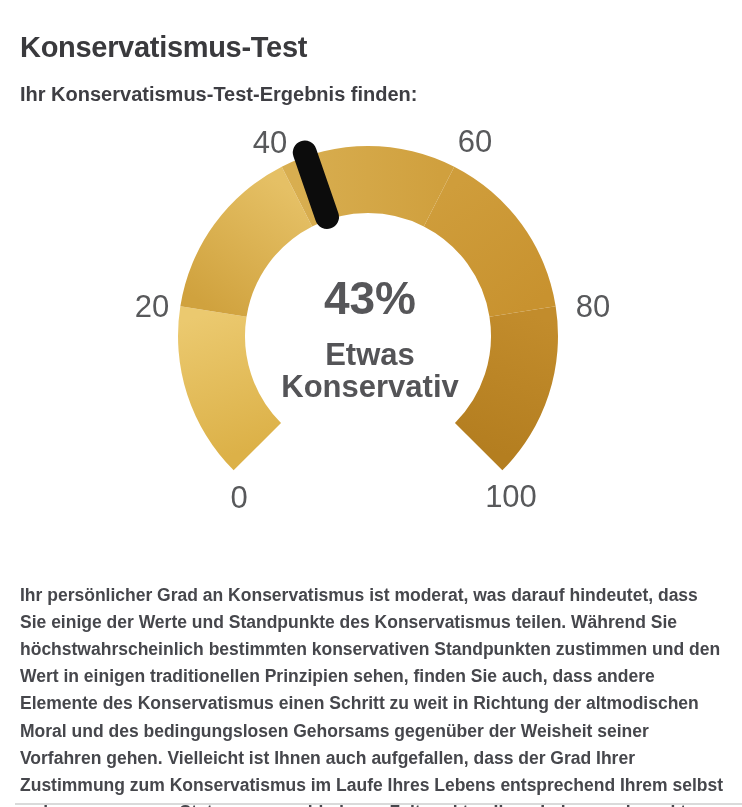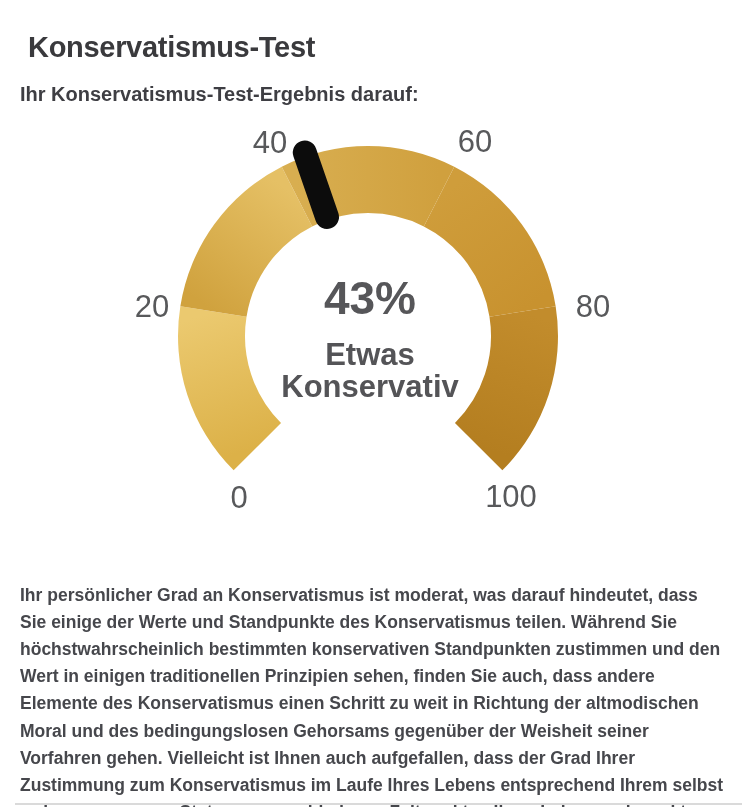--- a/index.html
+++ b/index.html
@@ -8,21 +8,20 @@
     position:relative;
     width:742px;
     height:807px;
     background:#ffffff;
     overflow:hidden;
   }
   .title {
     position:absolute; left:20px; top:12px;
     font-size:29px; font-weight:bold; color:#3a3a3d;
     letter-spacing:-0.3px;
-    margin-left:8px;
   }
   .subtitle {
     position:absolute; left:20px; top:66px;
     font-size:20px; font-weight:bold; color:#3e3e43;
   }
   .gauge-wrap {
     position:absolute; left:108px; top:110px;
     width:520px; height:405px;
   }
   .tick   { font-size:31px; font-weight:normal; }
@@ -38,21 +37,21 @@
     width:727px; height:2px; background:#dadada;
   }
 </style>
 </head>
 <body>
 
 <div id="page">
 
   <h1 class="title">Konservatismus-Test</h1>
 
-  <h2 class="subtitle">Ihr Konservatismus-Test-Ergebnis darauf:</h2>
+  <h2 class="subtitle">Ihr Konservatismus-Test-Ergebnis finden:</h2>
 
   <div class="gauge-wrap">
     <svg viewBox="0 0 520 405" width="520" height="405" aria-hidden="true">
       <defs>
         <linearGradient id="seg0" gradientUnits="userSpaceOnUse" x1="149.34" y1="336.66" x2="105.42" y2="201.52">
           <stop offset="0" stop-color="#dcb148"></stop>
           <stop offset="1" stop-color="#ebc96f"></stop>
         </linearGradient>
         <linearGradient id="seg1" gradientUnits="userSpaceOnUse" x1="105.42" y1="201.52" x2="188.95" y2="86.56">
           <stop offset="0" stop-color="#d0a23e"></stop>

